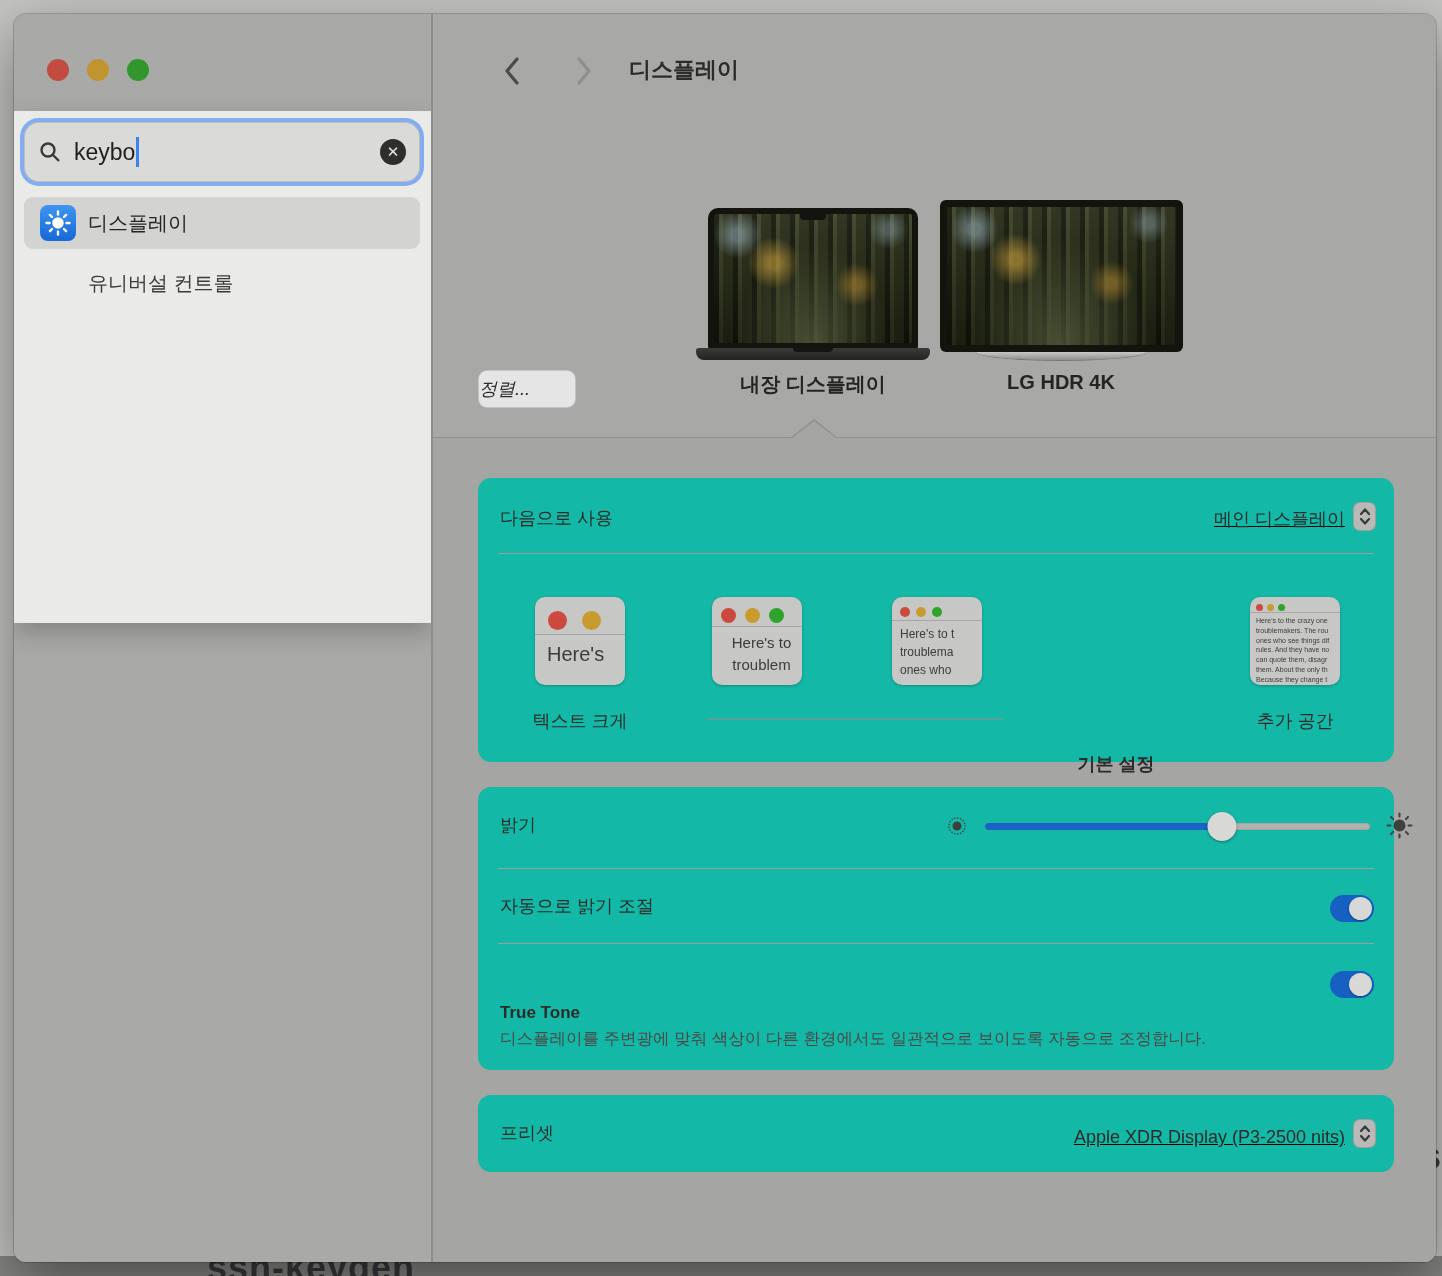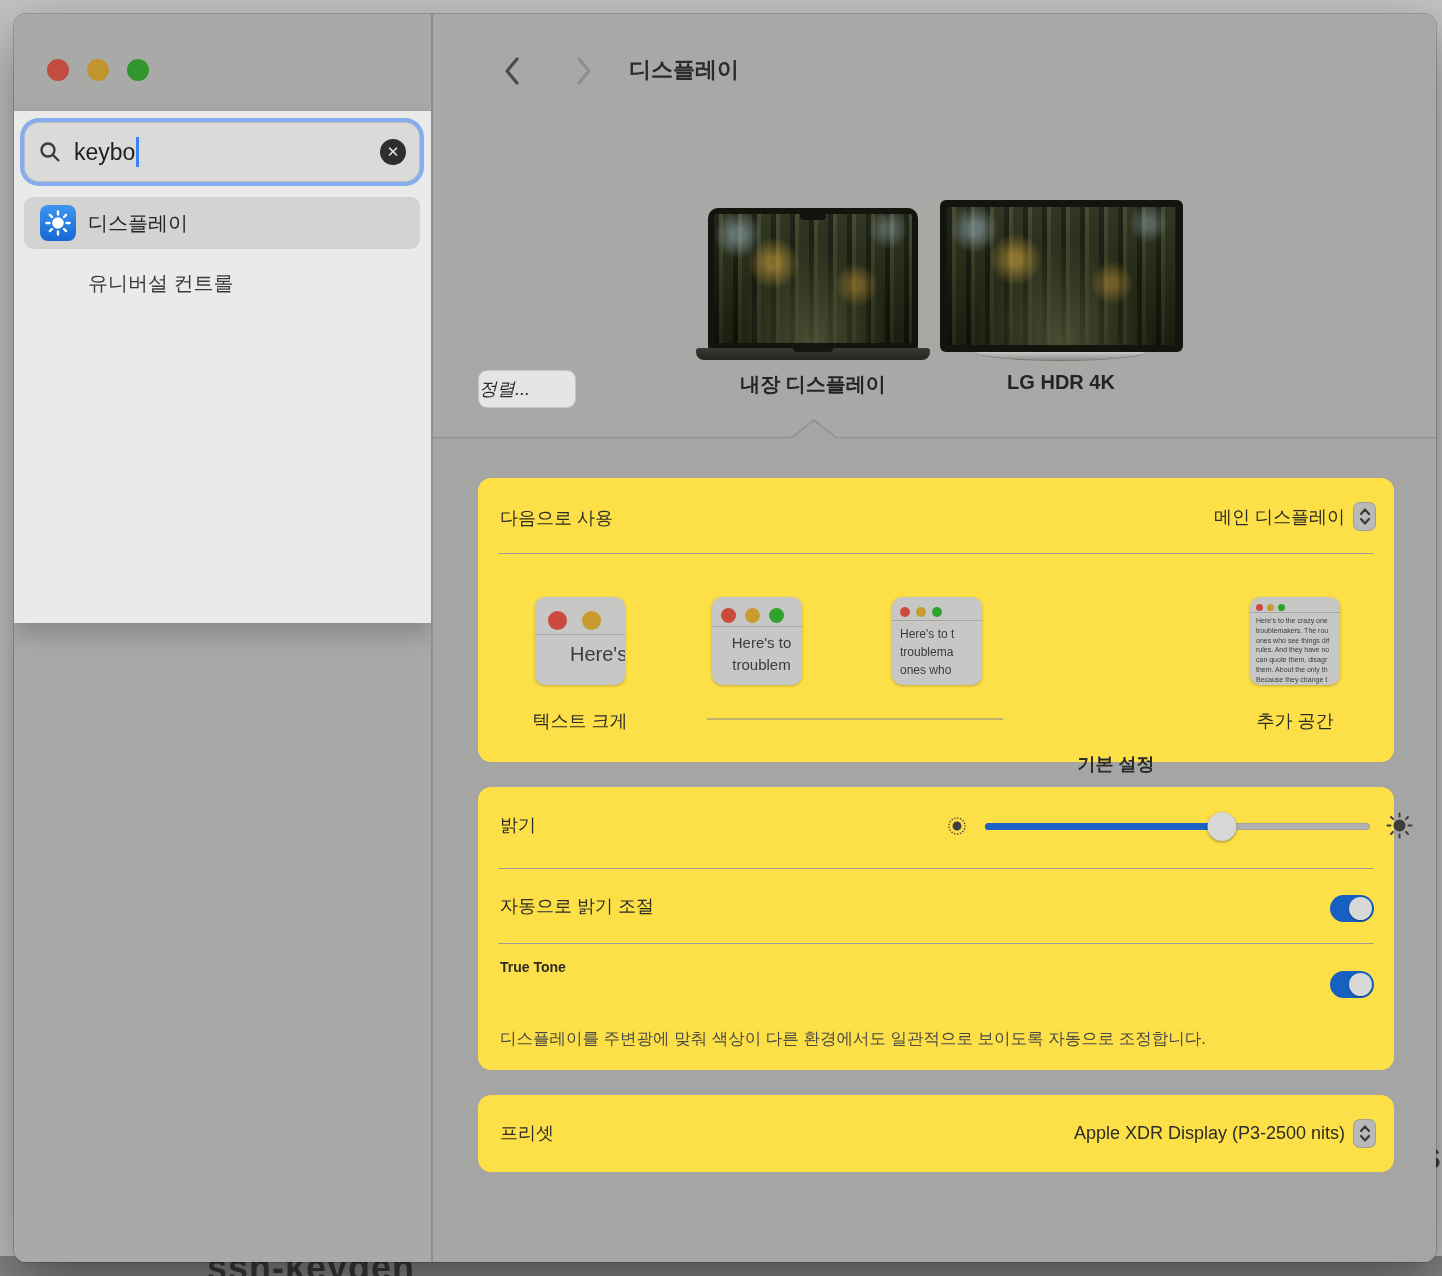--- a/index.html
+++ b/index.html
@@ -84,40 +84,40 @@
       radial-gradient(ellipse at 50% 100%, rgba(110,120,80,.55), rgba(110,120,80,0) 55%),
       repeating-linear-gradient(90deg, rgba(8,10,4,.6) 0 5px, rgba(70,75,45,.28) 5px 9px, rgba(30,34,18,.5) 9px 19px),
       linear-gradient(180deg,#474c36 0%, #30341f 45%, #171a0e 100%); }
   .display-label { position:absolute; top:357px; transform:translateX(-50%);
     font-size:20px; font-weight:bold; color:#242422; white-space:nowrap; }
   .arrange-btn { position:absolute; left:45px; top:356px; width:98px; height:38px;
     background:#e5e5e5; border:1px solid rgba(0,0,0,.14); border-radius:9px;
     font-size:18px; color:#2b2b29; text-align:left; line-height:36px;font-style:italic; }
 
   
-  .card { position:absolute; left:45px; width:916px; background:#fde047; border-radius:13px; }
+  .card { position:absolute; left:45px; width:916px; background:#14b8a6; border-radius:13px; }
   .card-divider { position:absolute; left:20px; right:20px; height:1px; background:#9c9c9a; }
   .row-label { position:absolute; left:22px; font-size:18px; color:#2b2b29; }
-  .row-label.bold { font-weight:bold; font-size:14px; }
-  .stepper { position:absolute; display:flex; align-items:center; gap:8px; }
+  .row-label.bold { font-weight:bold; font-size:17px;margin-top:44px; }
+  .stepper { position:absolute; display:flex; align-items:flex-end; gap:8px;text-decoration:underline; }
   .stepper-value { font-size:18px; color:#2b2b29; white-space:nowrap; }
   .stepper-btn { width:23px; height:29px; background:#b9b9b7; border:1px solid rgba(0,0,0,.14);
     border-radius:7px; display:flex; align-items:center; justify-content:center; }
 
   
   .thumb { position:absolute; top:119px; width:90px; height:88px; background:#c7c7c5;
     border-radius:10px; overflow:hidden; box-shadow:0 1px 3px rgba(0,0,0,.25); }
   .thumb.selected { box-shadow:0 0 0 4px #2d6ecd; }
   .dots { display:flex; align-items:center; }
   .dot { border-radius:50%; flex:0 0 auto; }
   .dot.r{background:#cc4a3d;} .dot.y{background:#c89b2f;} .dot.g{background:#2fa32c;}
   .thumb-head { border-bottom:1px solid rgba(0,0,0,.16); }
   .thumb-text { color:#3c3c3a; white-space:pre-line; overflow:hidden; }
   .t1 .thumb-head { height:38px; } .t1 .dots { padding:10px 0 0 13px; gap:15px; } .t1 .dot { width:19px; height:19px; }
-  .t1 .thumb-text { font-size:20px; padding:8px 0 0 12px;margin-left:23px; }
+  .t1 .thumb-text { font-size:20px; padding:8px 0 0 12px; }
   .t2 .thumb-head { height:30px; } .t2 .dots { padding:8px 0 0 9px; gap:9px; } .t2 .dot { width:15px; height:15px; }
   .t2 .thumb-text { font-size:15px; line-height:1.45; padding:5px 0 0 9px; }
   .t3 .thumb-head { height:24px; } .t3 .dots { padding:7px 0 0 8px; gap:6px; } .t3 .dot { width:10px; height:10px; }
   .t3 .thumb-text { font-size:12px; line-height:1.5; padding:4px 0 0 8px; }
   .t4 .thumb-head { height:20px; } .t4 .dots { padding:6px 0 0 7px; gap:5px; } .t4 .dot { width:8px; height:8px; }
   .t4 .thumb-text { font-size:10.5px; line-height:1.55; padding:4px 0 0 7px; }
   .t5 .thumb-head { height:16px; } .t5 .dots { padding:5px 0 0 6px; gap:4px; } .t5 .dot { width:7px; height:7px; }
   .t5 .thumb-text { font-size:7px; line-height:1.4; padding:3px 0 0 6px; }
   .scale-label { position:absolute; top:231px; transform:translateX(-50%); font-size:18px; color:#2b2b29; white-space:nowrap; }
   .scale-label.bold { font-weight:bold;margin-top:43px; }

